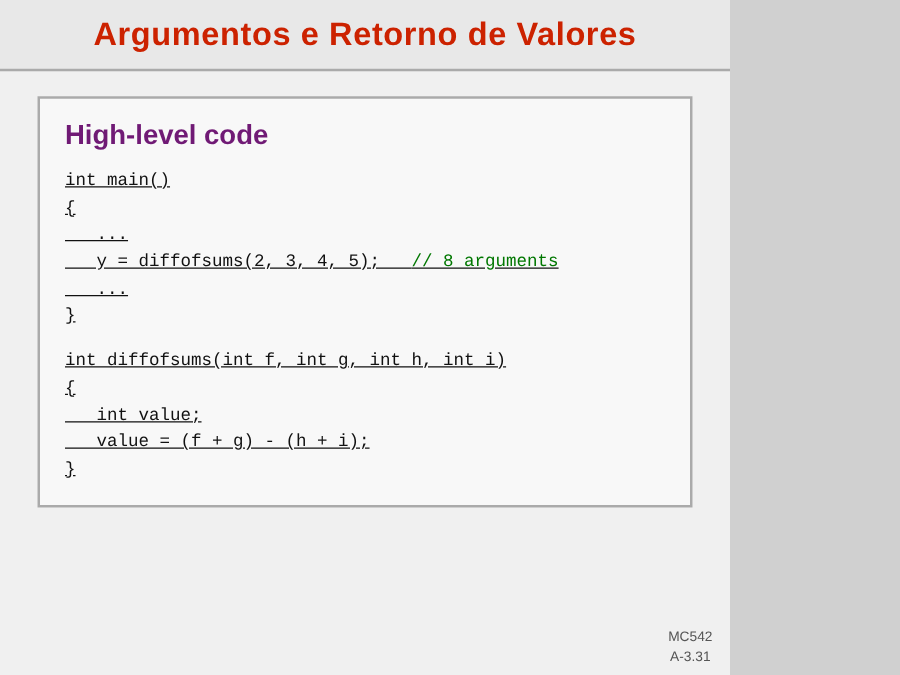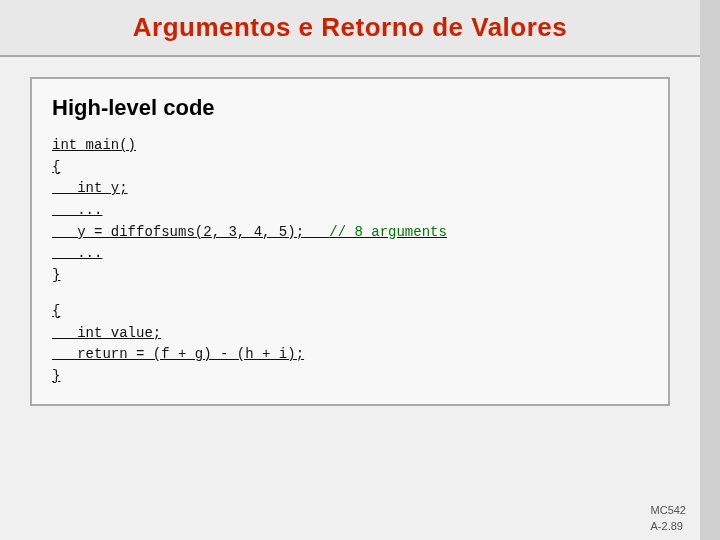--- a/index.html
+++ b/index.html
@@ -10,21 +10,21 @@
 
     body {
       width: 720px;
       height: 540px;
       background: #d0d0d0;
       font-family: Arial, sans-serif;
       overflow: hidden;
     }
 
     .slide-container {
-      width: 700px;
+      width: 584px;
       height: 540px;
       background: #f0f0f0;
       display: flex;
       flex-direction: column;
     }
 
     .slide-header {
       background: #e8e8e8;
       border-bottom: 2px solid #aaa;
       padding: 12px 20px;
@@ -41,21 +41,21 @@
 
     .slide-body {
       flex: 1;
       padding: 20px 30px 10px 30px;
       position: relative;
     }
 
     .section-title {
       font-size: 22px;
       font-weight: bold;
-      color: #000000;
+      color: #701a75;
       margin-bottom: 14px;
       font-family: Arial, sans-serif;
     }
 
     .code-block {
       font-family: 'Courier New', Courier, monospace;
       font-size: 14px;
       color: #111;
       line-height: 1.55;
       background: transparent;
@@ -73,21 +73,21 @@
 
     .slide-footer {
       display: flex;
       justify-content: flex-end;
       padding: 4px 14px 6px 14px;
     }
 
     .footer-text {
       font-size: 11px;
       color: #555;
-      text-align: left;
+      text-align: center;
       line-height: 1.4;
       font-family: Arial, sans-serif;
     }
 
     .comment {
       color: #007700;
     }
 
     .border-box {
       border: 2px solid #aaa;
@@ -106,39 +106,39 @@
   </div>
 
   <div class="slide-body">
 
     <div class="border-box">
       <div class="section-title">High-level code</div>
 
       <div class="code-block">
         <span class="code-line">int main()</span>
         <span class="code-line">{</span>
-        <span class="code-line">   int y;</span>
         <span class="code-line">   ...</span>
         <span class="code-line">   y = diffofsums(2, 3, 4, 5);   <span class="comment">// 8 arguments</span></span>
         <span class="code-line">   ...</span>
         <span class="code-line">}</span>
       </div>
 
       <div class="separator"></div>
 
       <div class="code-block">
+        <span class="code-line">int diffofsums(int f, int g, int h, int i)</span>
         <span class="code-line">{</span>
         <span class="code-line">   int value;</span>
-        <span class="code-line">   return = (f + g) - (h + i);</span>
+        <span class="code-line">   value = (f + g) - (h + i);</span>
         <span class="code-line">}</span>
       </div>
     </div>
 
   </div>
 
   <div class="slide-footer">
     <div class="footer-text">
       <span>MC542</span><br>
-      <span>A-2.89</span>
+      <span>A-3.31</span>
     </div>
   </div>
 
 </div>
 
 </body></html>

